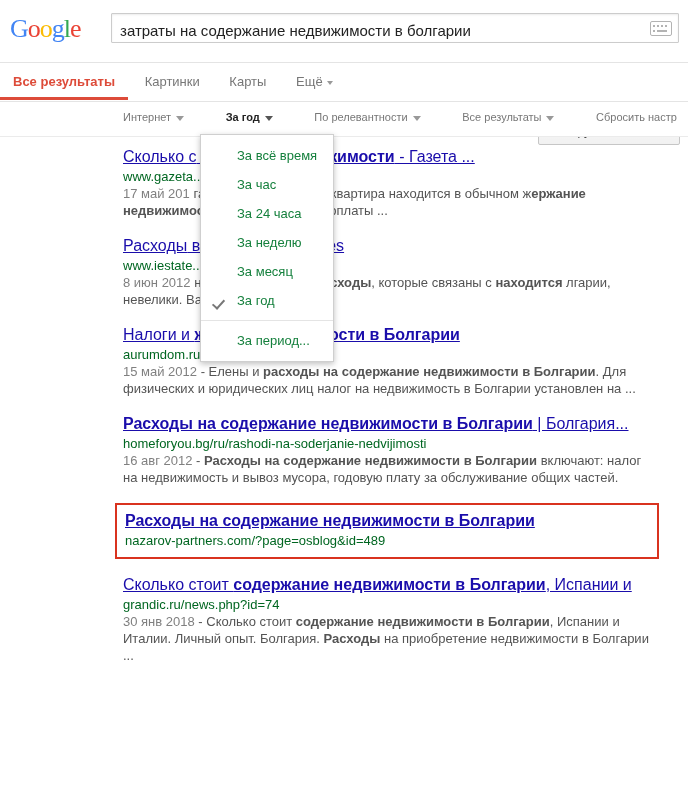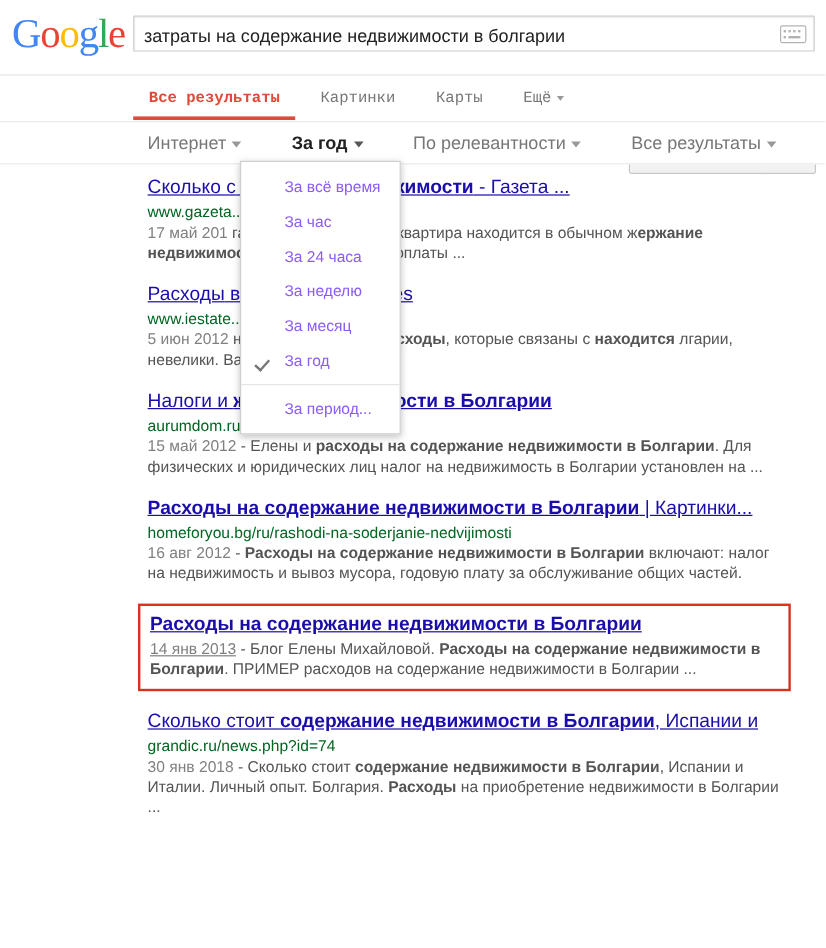--- a/index.html
+++ b/index.html
@@ -21,21 +21,21 @@
   .header {
     position: relative;
     height: 62px;
     border-bottom: 1px solid #e4e4e4;
   }
   .logo {
     position: absolute;
     left: 10px;
     top: 12px;
     font-family: "Liberation Serif", serif;
-    font-size: 34px;
+    font-size: 26px;
     letter-spacing: -1px;
     line-height: 34px;
     user-select: none;
   }
   .logo span.b { color: #4285f4; }
   .logo span.r { color: #ea4335; }
   .logo span.y { color: #fbbc05; }
   .logo span.g { color: #34a853; }
 
   .searchbox {
@@ -85,22 +85,20 @@
   .kbd-icon i.k3 { left: 10px; top: 3px; width: 2px; height: 2px; }
   .kbd-icon i.k4 { left: 14px; top: 3px; width: 2px; height: 2px; }
   .kbd-icon i.k5 { left: 2px; top: 8px; width: 2px; height: 2px; }
   .kbd-icon i.k6 { left: 6px; top: 8px; width: 10px; height: 2px; }
 
   
   .tabs {
     position: relative;
     height: 38px;
     border-bottom: 1px solid #e4e4e4;
-    padding-left: 111px;
-    font-family: Liberation Mono, monospace;
   }
   .tab {
     display: inline-block;
     font-size: 13px;
     color: #777;
     padding: 11px 13px 10px 13px;
     cursor: pointer;
     line-height: 16px;
   }
   .tab.active {
@@ -136,21 +134,21 @@
     position: relative;
     height: 34px;
     border-bottom: 1px solid #ebebeb;
     padding-left: 123px;
     background: #fff;
     white-space: nowrap;
     overflow: hidden;
   }
   .filter {
     display: inline-block;
-    font-size: 15px;
+    font-size: 11px;
     color: #777;
     padding: 9px 16px 9px 0;
     cursor: pointer;
   }
   .filter.active {
     color: #222;
     font-weight: bold;
   }
   .filter .caret {
     display: inline-block;
@@ -216,21 +214,21 @@
     width: 132px;
     background: #fff;
     border: 1px solid #cfcfcf;
     box-shadow: 0 2px 6px rgba(0,0,0,0.25);
     padding: 6px 0;
     z-index: 50;
   }
   .dropdown .item {
     position: relative;
     font-size: 13px;
-    color: #8b5cf6;
+    color: #15803d;
     padding: 7px 10px 7px 36px;
     cursor: pointer;
     white-space: nowrap;
   }
   .dropdown .item.checked::before {
     content: "";
     position: absolute;
     left: 14px;
     top: 11px;
     width: 5px;
@@ -303,35 +301,35 @@
 
 <div class="results">
     <div class="result">
       <a class="title"><span>Сколько с</span><span> рубежной </span><b>недвижимости</b><span> - Газета ...</span></a>
       <div class="url">www.gazeta...                    691741.shtml</div>
       <div class="snippet"><span class="date">17 май 201</span><span>                 гарии или Черногории квартира находится в обычном ж</span><b>ержание недвижимости</b><span> складываются из оплаты ...</span></div>
     </div>
     <div class="result">
       <a class="title"><span>Расходы</span><span>                  вижимости</span><span> - iEstates</span></a>
       <div class="url">www.iestate...</div>
-      <div class="snippet"><span class="date">5 июн 2012</span><span>                    ние недвижимости. </span><b>Расходы</b><span>, которые связаны с </span><b>находится</b><span>              лгарии, невелики. Вас будут ожидать: ...</span></div>
+      <div class="snippet"><span class="date">8 июн 2012</span><span>                    ние недвижимости. </span><b>Расходы</b><span>, которые связаны с </span><b>находится</b><span>              лгарии, невелики. Вас будут ожидать: ...</span></div>
     </div>
     <div class="result">
       <a class="title"><span>Налоги и </span><b>                    жание недвижимости в Болгарии</b></a>
       <div class="url">aurumdom.ru/articles/201/</div>
       <div class="snippet"><span class="date">15 май 2012</span><span> - Елены и </span><b>расходы на содержание недвижимости в Болгарии</b><span>. Для физических и юридических лиц налог на недвижимость в Болгарии установлен на ...</span></div>
     </div>
     <div class="result">
-      <a class="title"><b>Расходы на содержание недвижимости в Болгарии</b><span> | Картинки...</span></a>
+      <a class="title"><b>Расходы на содержание недвижимости в Болгарии</b><span> | Болгария...</span></a>
       <div class="url">homeforyou.bg/ru/rashodi-na-soderjanie-nedvijimosti</div>
       <div class="snippet"><span class="date">16 авг 2012</span><span> - </span><b>Расходы на содержание недвижимости в Болгарии</b><span> включают: налог на недвижимость и вывоз мусора, годовую плату за обслуживание общих частей.</span></div>
     </div>
     <div class="result highlight">
       <a class="title"><b>Расходы на содержание недвижимости в Болгарии</b></a>
-      <div class="snippet"><span class="date underline-date">14 янв 2013</span><span> - Блог Елены Михайловой. </span><b>Расходы на содержание недвижимости в Болгарии</b><span>. ПРИМЕР расходов на содержание недвижимости в Болгарии ...</span></div>
+      <div class="url">nazarov-partners.com/?page=osblog&amp;id=489</div>
     </div>
     <div class="result">
       <a class="title"><span>Сколько стоит </span><b>содержание недвижимости в Болгарии</b><span>, Испании и</span></a>
       <div class="url">grandic.ru/news.php?id=74</div>
       <div class="snippet"><span class="date">30 янв 2018</span><span> - Сколько стоит </span><b>содержание недвижимости в Болгарии</b><span>, Испании и Италии. Личный опыт. Болгария. </span><b>Расходы</b><span> на приобретение недвижимости в Болгарии ...</span></div>
     </div>
   </div>
 
 <div class="dropdown">
     <div class="item">За всё время</div>

